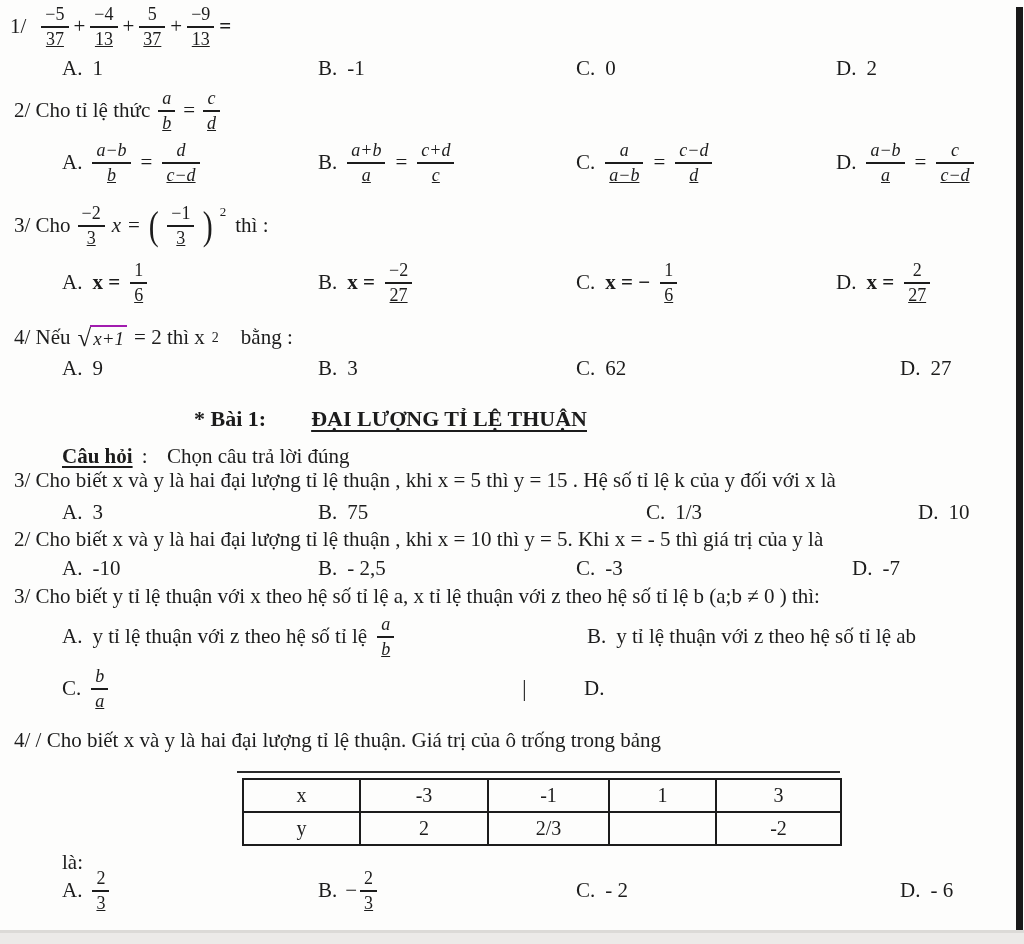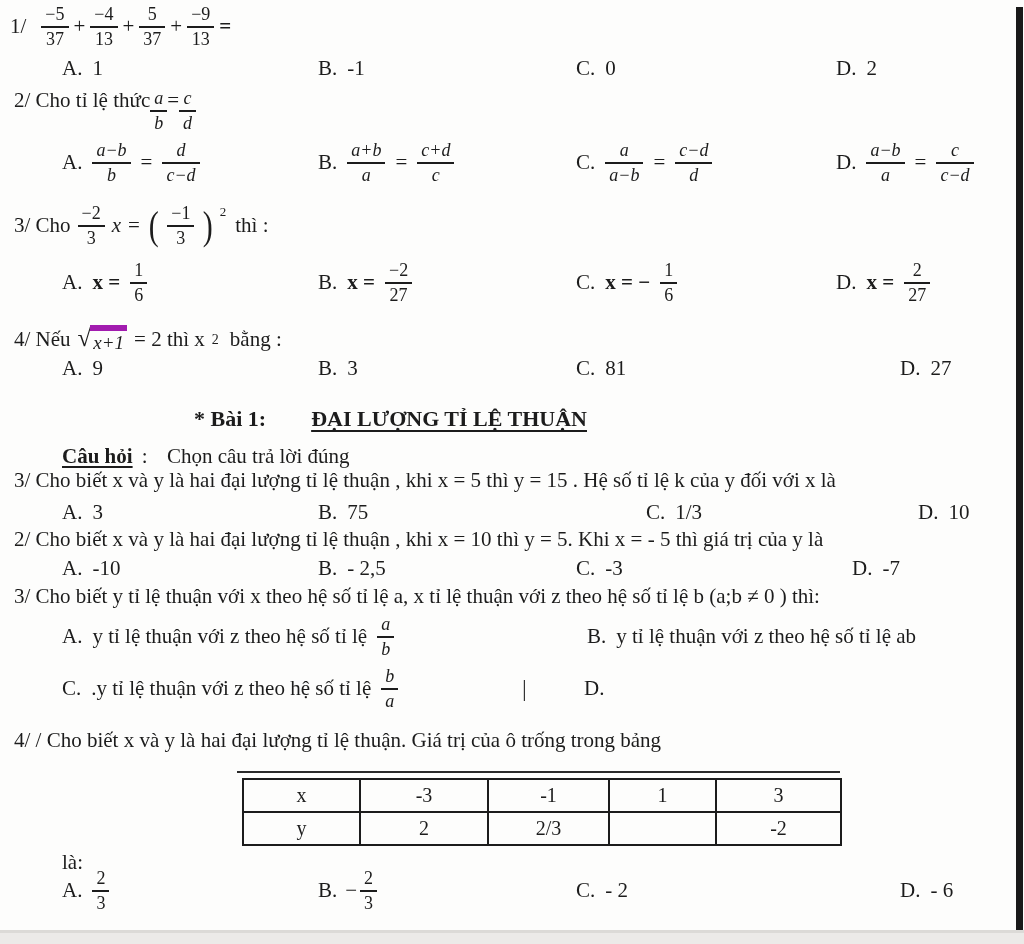--- a/index.html
+++ b/index.html
@@ -3,42 +3,42 @@
 <meta charset="utf-8">
 <style>
   html,body{margin:0;padding:0;}
   body{
     width:1024px;height:944px;position:relative;overflow:hidden;
     background:#fdfdfc;color:#1c1c1c;
     font-family:"Liberation Serif","DejaVu Serif",serif;
     font-size:21px;
   }
   .row{position:absolute;left:0;width:1012px;}
-  .stmt{display:inline-flex;align-items:flex-start;white-space:nowrap;}
+  .stmt{display:inline-flex;align-items:center;gap:8px;white-space:nowrap;}
   .m{display:inline-flex;align-items:center;gap:5px;}
   
   .frac{display:inline-block;text-align:center;font-size:18px;line-height:1.15;vertical-align:middle;}
   .frac .num{display:block;padding:0 4px 1px;border-bottom:2px solid #1c1c1c;}
-  .frac .den{display:block;padding:1px 4px 0;}
+  .frac .den{display:block;padding:1px 4px 0;text-decoration:underline;}
   .it{font-style:italic;}
   
   .opts{position:absolute;display:grid;align-items:center;width:1012px;}
   .g1{grid-template-columns:256px 258px 324px auto;padding-left:62px;}
   .g2{grid-template-columns:256px 258px 260px auto;padding-left:62px;}
   .gAB{grid-template-columns:525px auto;padding-left:62px;}
   .gCD{grid-template-columns:460px 62px auto;padding-left:62px;}
   .opt{display:inline-flex;align-items:center;gap:10px;white-space:nowrap;}
   
   .bigp{font-size:40px;font-weight:400;line-height:.8;transform:scaleX(.75);}
   sup.e{font-size:13px;position:relative;top:-14px;left:-2px;}
   sup.s{font-size:14px;vertical-align:super;line-height:0;}
   
   .sqrt{display:inline-flex;align-items:flex-start;}
   .sqrt .rad{font-size:25px;line-height:1;margin-right:-1px;}
-  .sqrt .rc{border-top:6px solid #a21caf;padding:1px 3px 0;font-style:italic;font-size:19px;}
+  .sqrt .rc{border-top:2px solid #a21caf;padding:1px 3px 0;font-style:italic;font-size:19px;}
   
   .bold{font-weight:bold;}
   .title-line{font-weight:bold;font-size:22px;white-space:nowrap;}
   .title-underline{text-decoration:underline;text-decoration-thickness:2px;text-underline-offset:4px;}
   
   table.vals{border-collapse:collapse;table-layout:fixed;}
   table.vals td{
     border:2px solid #1c1c1c;height:31px;text-align:center;
     font-size:20px;padding:0;
   }
@@ -217,36 +217,36 @@
 
 <div class="row" style="top:325px;left:14px;">
   <span class="m" style="gap:7px;font-family:Liberation Serif, serif;">
     <span>4/ Nếu</span>
     <span class="sqrt">
         <span class="rad">√</span>
         <span class="rc">x+1</span>
       </span>
     <span>= 2 thì x</span>
       <sup class="s">2</sup>
-    <span style="margin-left:4px;">bằng :</span>
+    <span style="margin-left:15px;">bằng :</span>
   </span>
 </div>
 
 <div class="opts g1" style="top:356px;">
   <span class="opt">
       <span>A.</span>
       <span>9</span>
     </span>
   <span class="opt">
       <span>B.</span>
       <span>3</span>
     </span>
   <span class="opt">
       <span>C.</span>
-      <span>81</span>
+      <span>62</span>
     </span>
   <span class="opt">
       <span>D.</span>
       <span>27</span>
     </span>
 </div>
 
 <div class="row title-line" style="top:406px;left:194px;">
   <span>* Bài 1:</span>
   <span style="display:inline-block;width:34px;"></span>
@@ -316,21 +316,20 @@
       </span>
   </span>
   <span class="opt">
     <span>B.</span>
     <span>y tỉ lệ thuận với z theo hệ số tỉ lệ ab</span>
   </span>
 </div>
 <div class="opts gCD" style="top:666px;">
   <span class="opt">
     <span>C.</span>
-    <span>.y tỉ lệ thuận với z theo hệ số tỉ lệ</span>
     <span class="frac it">
         <span class="num">b</span>
         <span class="den">a</span>
       </span>
   </span>
   <span style="font-size:24px;color:#333;">|</span>
   <span class="opt">
     <span>D.</span>
   </span>
 </div>

